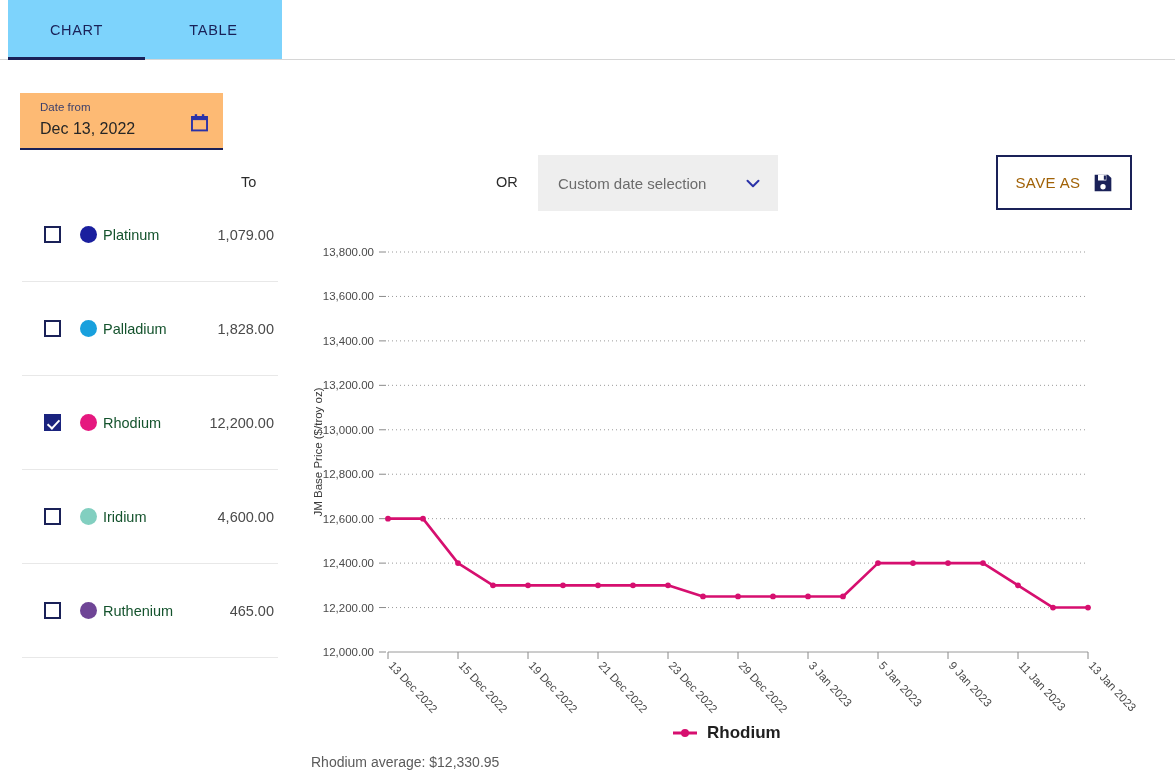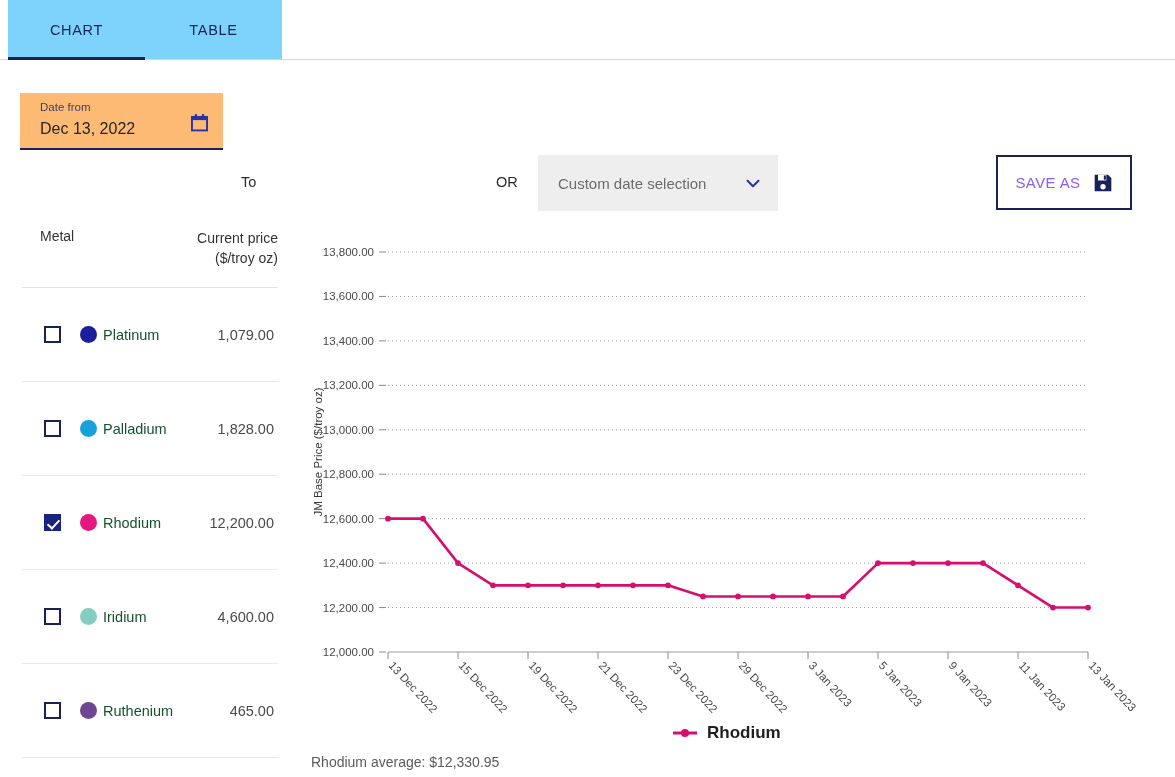--- a/index.html
+++ b/index.html
@@ -62,21 +62,21 @@
     padding: 0 14px 0 20px; cursor:pointer;
   }
   .select .sel-txt { font-size:15px; color:#6b6b6b; flex:1; }
 
   .saveas {
     position:absolute; left:996px; top:95px; width:136px; height:55px;
     border:2px solid #1a2158; background:#fff;
     display:flex; align-items:center; justify-content:center; gap:12px;
     cursor:pointer;
   }
-  .saveas .sv-txt { font-size:15px; color:#8b5cf6; letter-spacing:.4px; }
+  .saveas .sv-txt { font-size:15px; color:#a16207; letter-spacing:.4px; }
 
   
   .metals { position:absolute; left:0; top:188px; width:300px; height:589px; }
   .metals-head {
     position:relative; height:100px; padding:48px 0 0 0;
     border-bottom:1px solid #e3e3e3; margin:0 22px 0 22px;
   }
   .mh-metal {
     position:absolute; left:18px; top:40px; font-size:14px; color:#333;
   }
@@ -160,27 +160,20 @@
       <svg width="20" height="20" viewBox="0 0 24 24">
         <path d="M2 2 H18 L22 6 V22 H2 Z" fill="#1a2158"></path>
         <rect x="6" y="2" width="10" height="7" fill="#fff"></rect>
         <rect x="13" y="3" width="2.5" height="5" fill="#1a2158"></rect>
         <circle cx="12" cy="16.5" r="3.2" fill="#fff"></circle>
       </svg>
     </div>
   </div>
 
   <div class="metals">
-    <div class="metals-head">
-      <div class="mh-metal">Metal</div>
-      <div class="mh-price">
-        <div>Current price</div>
-        <div>($/troy oz)</div>
-      </div>
-    </div>
 
     <div class="metal-row">
       <div class="cb"></div>
       <div class="dot" id="dot0" style="background: rgb(26, 31, 158);"></div>
       <div class="mname">Platinum</div>
       <div class="mprice">1,079.00</div>
     </div>
 
     <div class="metal-row">
       <div class="cb"></div>

